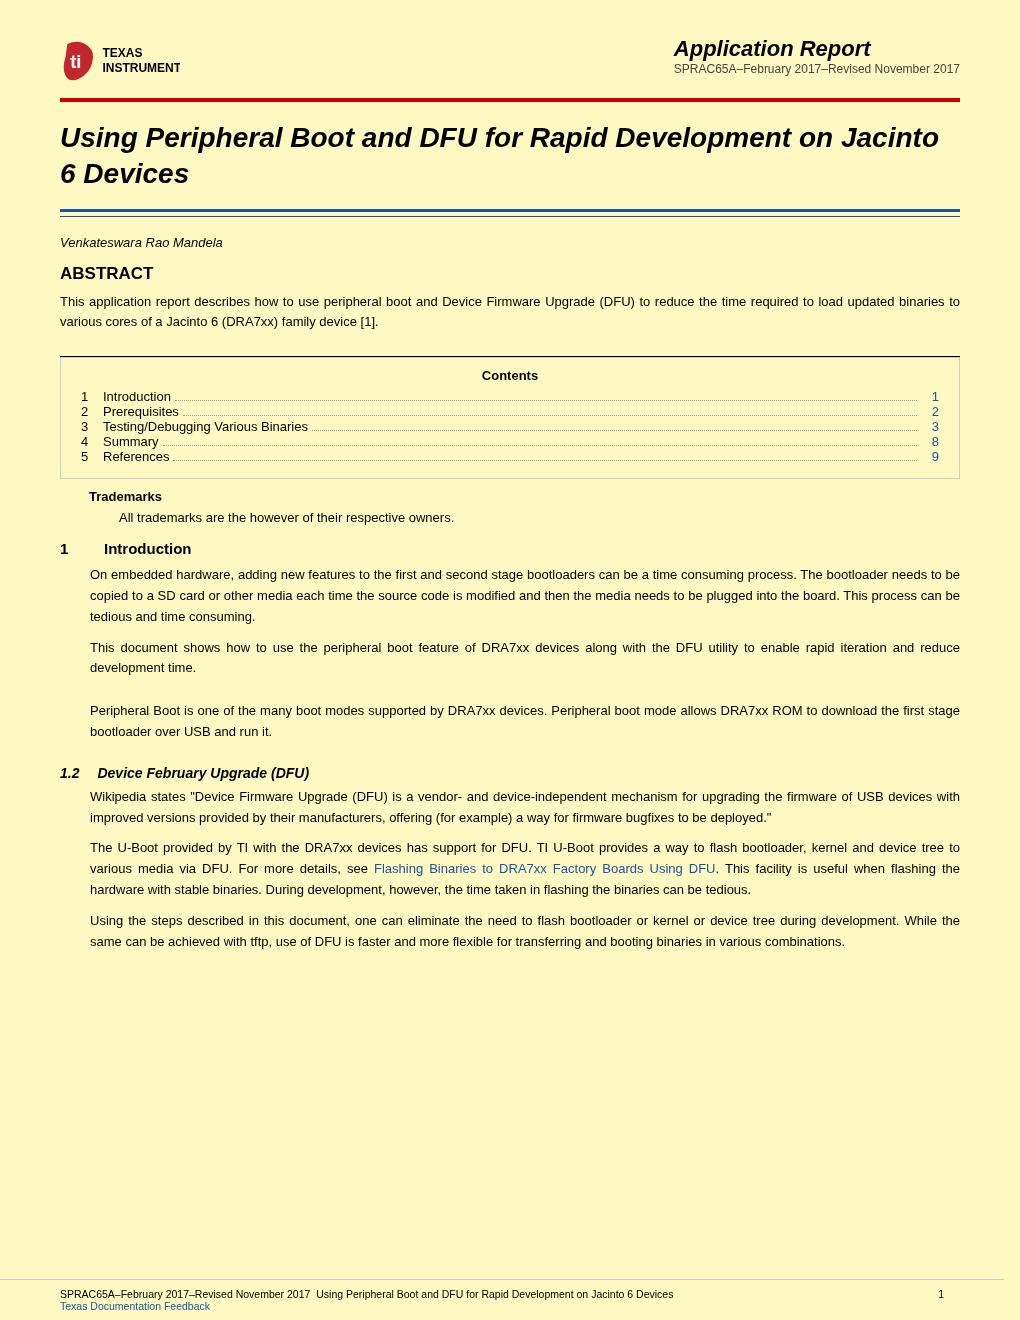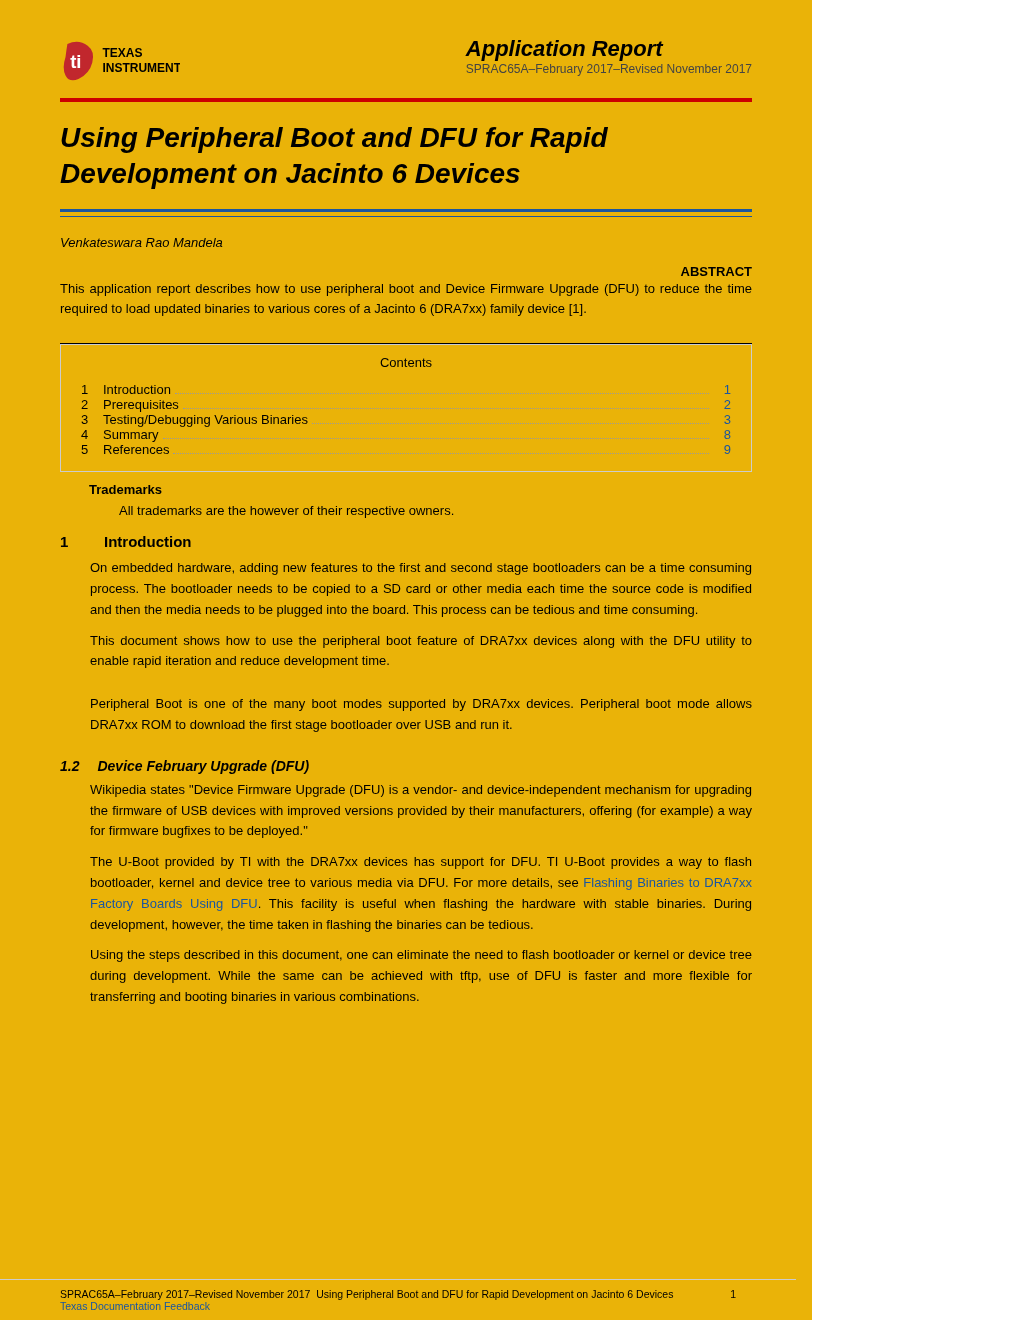--- a/index.html
+++ b/index.html
@@ -6,23 +6,23 @@
     body {
       background: #fff;
       font-family: Arial, Helvetica, sans-serif;
       font-size: 13px;
       color: #000;
       width: 1020px;
       min-height: 1320px;
       position: relative;
     }
     .page {
-      width: 812px;
+      width: 1020px;
       min-height: 1320px;
-      background: #eab308;
+      background: #fef9c3;
       padding: 0;
       position: relative;
     }
     .header {
       display: flex;
       justify-content: space-between;
       align-items: flex-start;
       padding: 36px 60px 10px 60px;
     }
     .logo-area {
@@ -71,45 +71,46 @@
     .author-line {
       padding: 18px 60px 4px 60px;
       font-size: 13px;
       font-style: italic;
       color: #000;
     }
     .abstract-section {
       padding: 10px 60px 10px 60px;
     }
     .abstract-title {
-      text-align: right;
-      font-weight: bold;
-      font-size: 13px;
+      text-align: left;
+      font-weight: bold;
+      font-size: 17px;
+      margin-bottom: 8px;
     }
     .abstract-text {
       font-size: 13px;
       line-height: 1.55;
       color: #000;
       text-align: justify;
     }
     .divider-line {
       border: none;
       border-top: 1px solid #000;
       margin: 14px 60px 0 60px;
     }
     .contents-section {
       margin: 0 60px;
       border: 1px solid #ccc;
       padding: 10px 20px 14px 20px;
     }
     .contents-title {
       text-align: center;
-      font-weight: normal;
-      font-size: 13px;
-      margin-bottom: 12px;
+      font-weight: bold;
+      font-size: 13px;
+      margin-bottom: 6px;
     }
     .toc-num {
       min-width: 18px;
     }
     .toc-page {
       color: #1a56a0;
       min-width: 18px;
       text-align: right;
     }
     .toc-entry {

